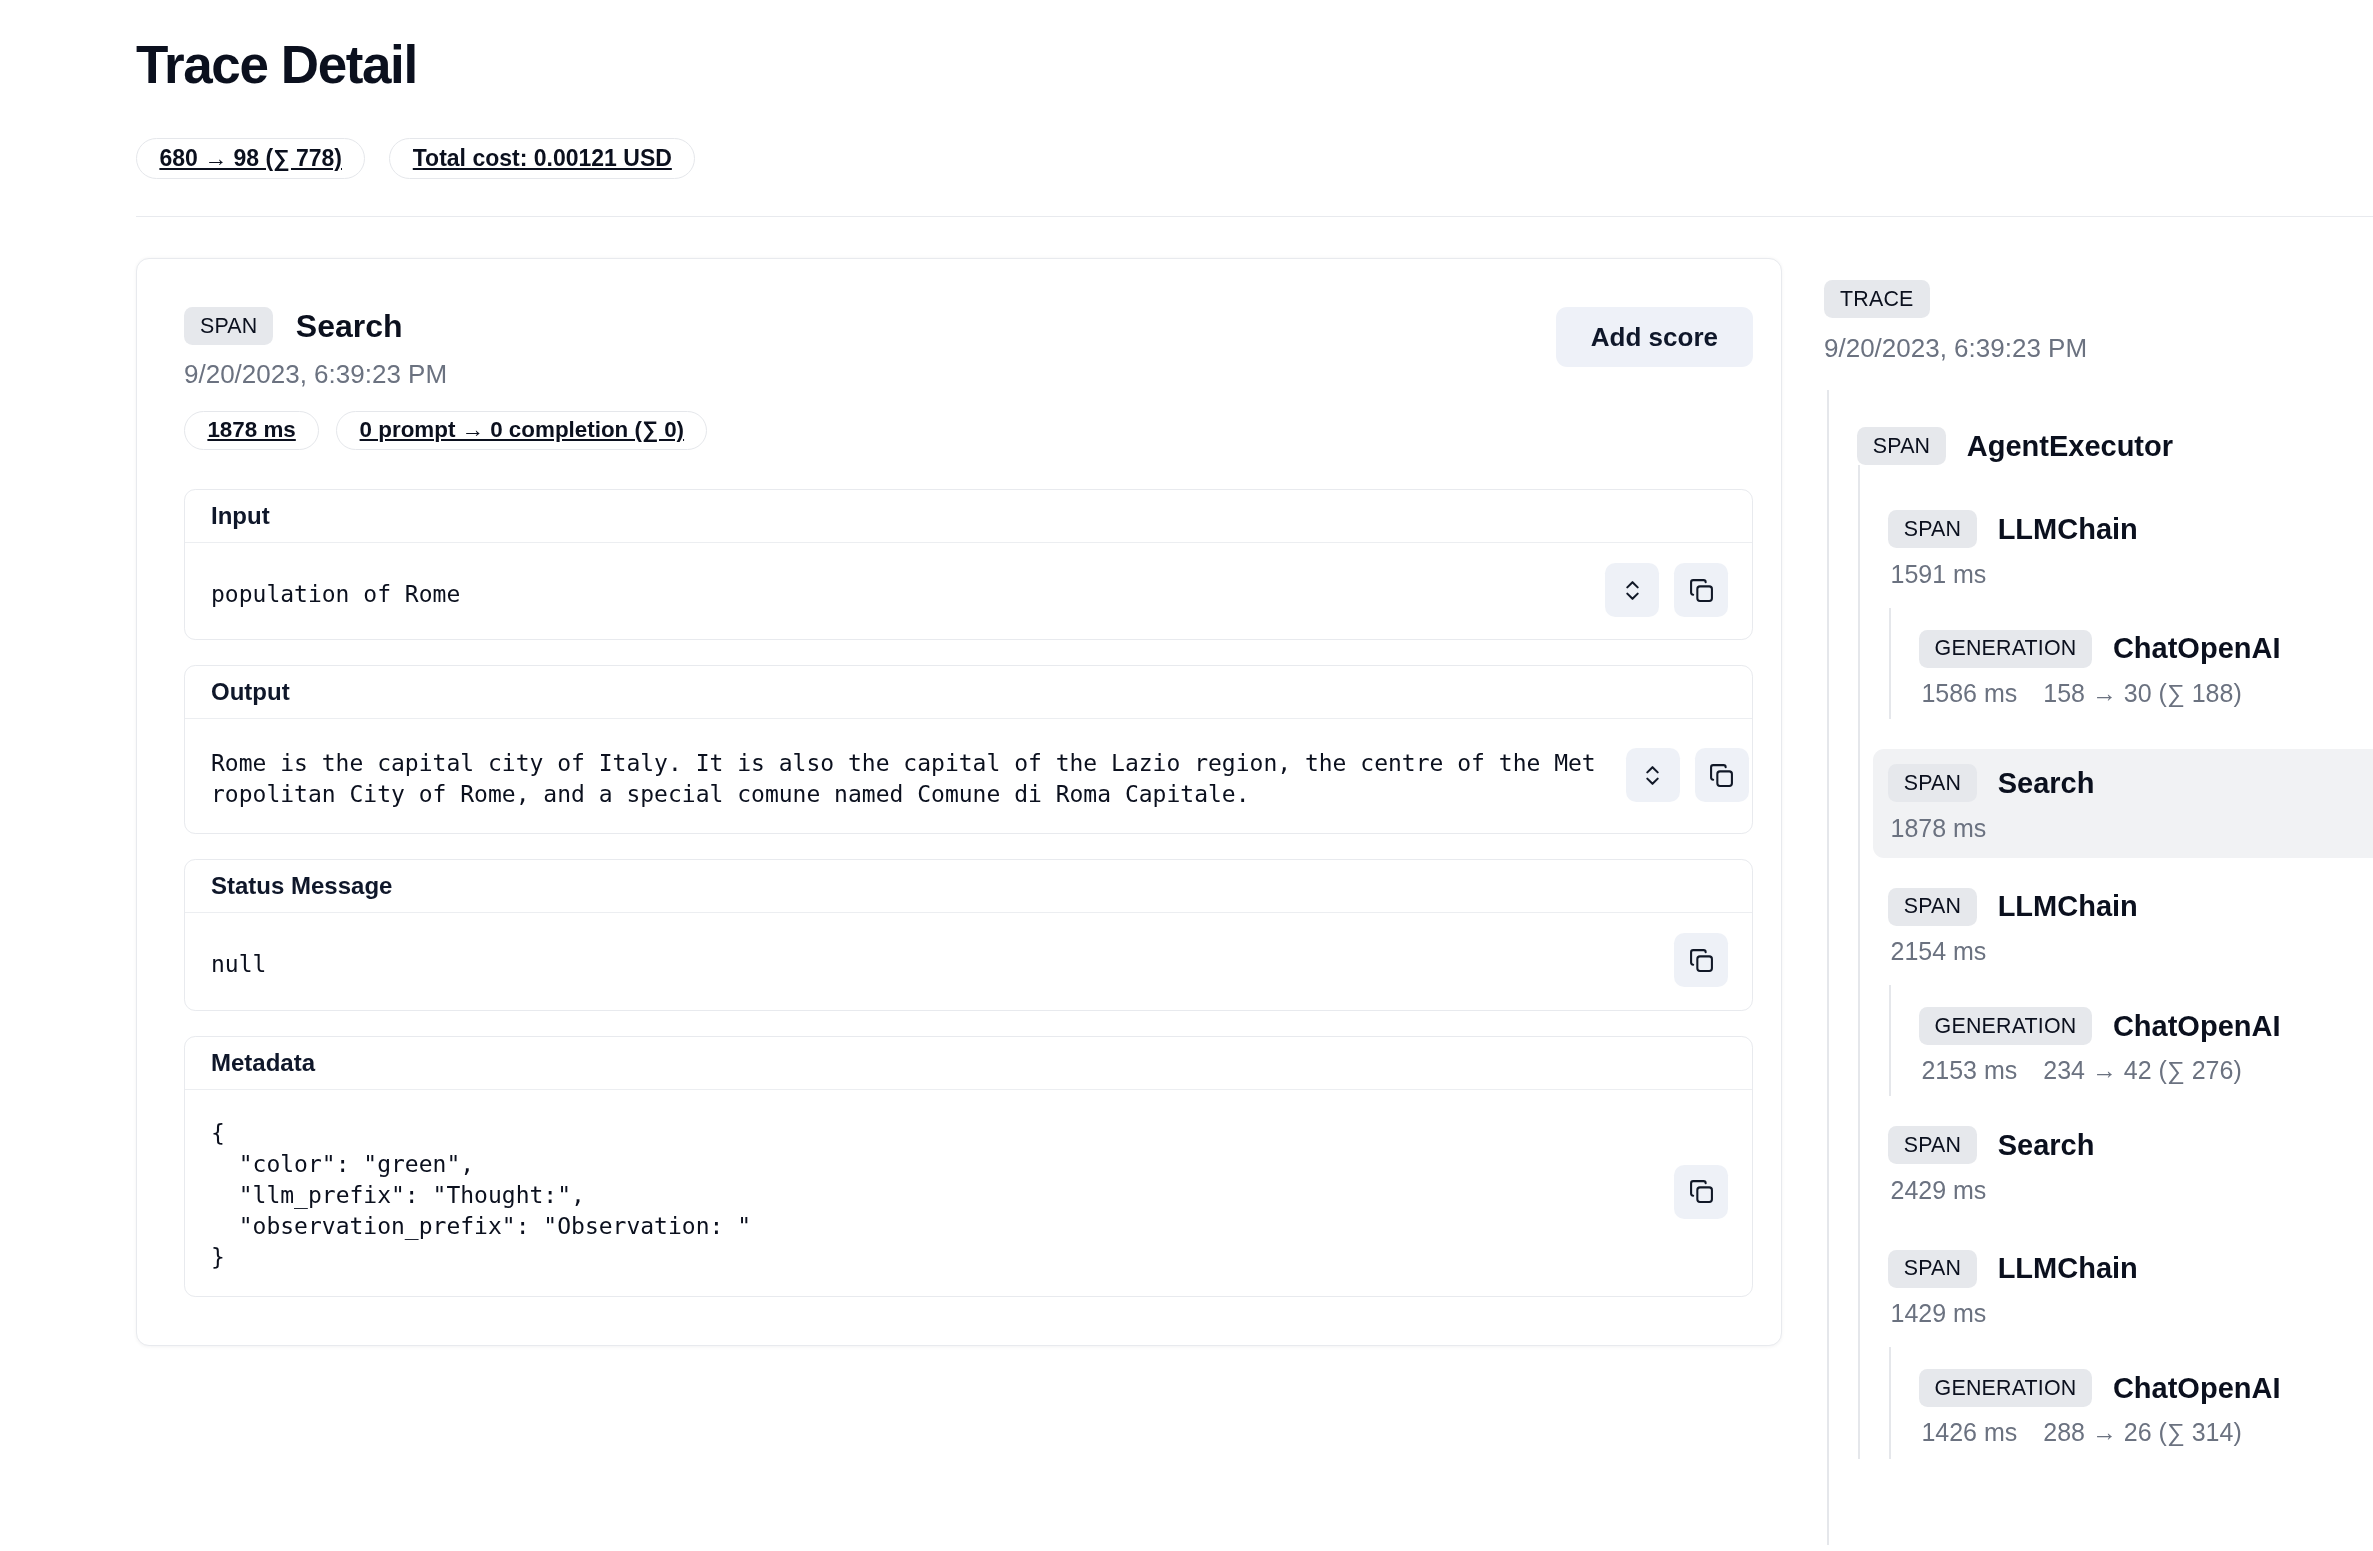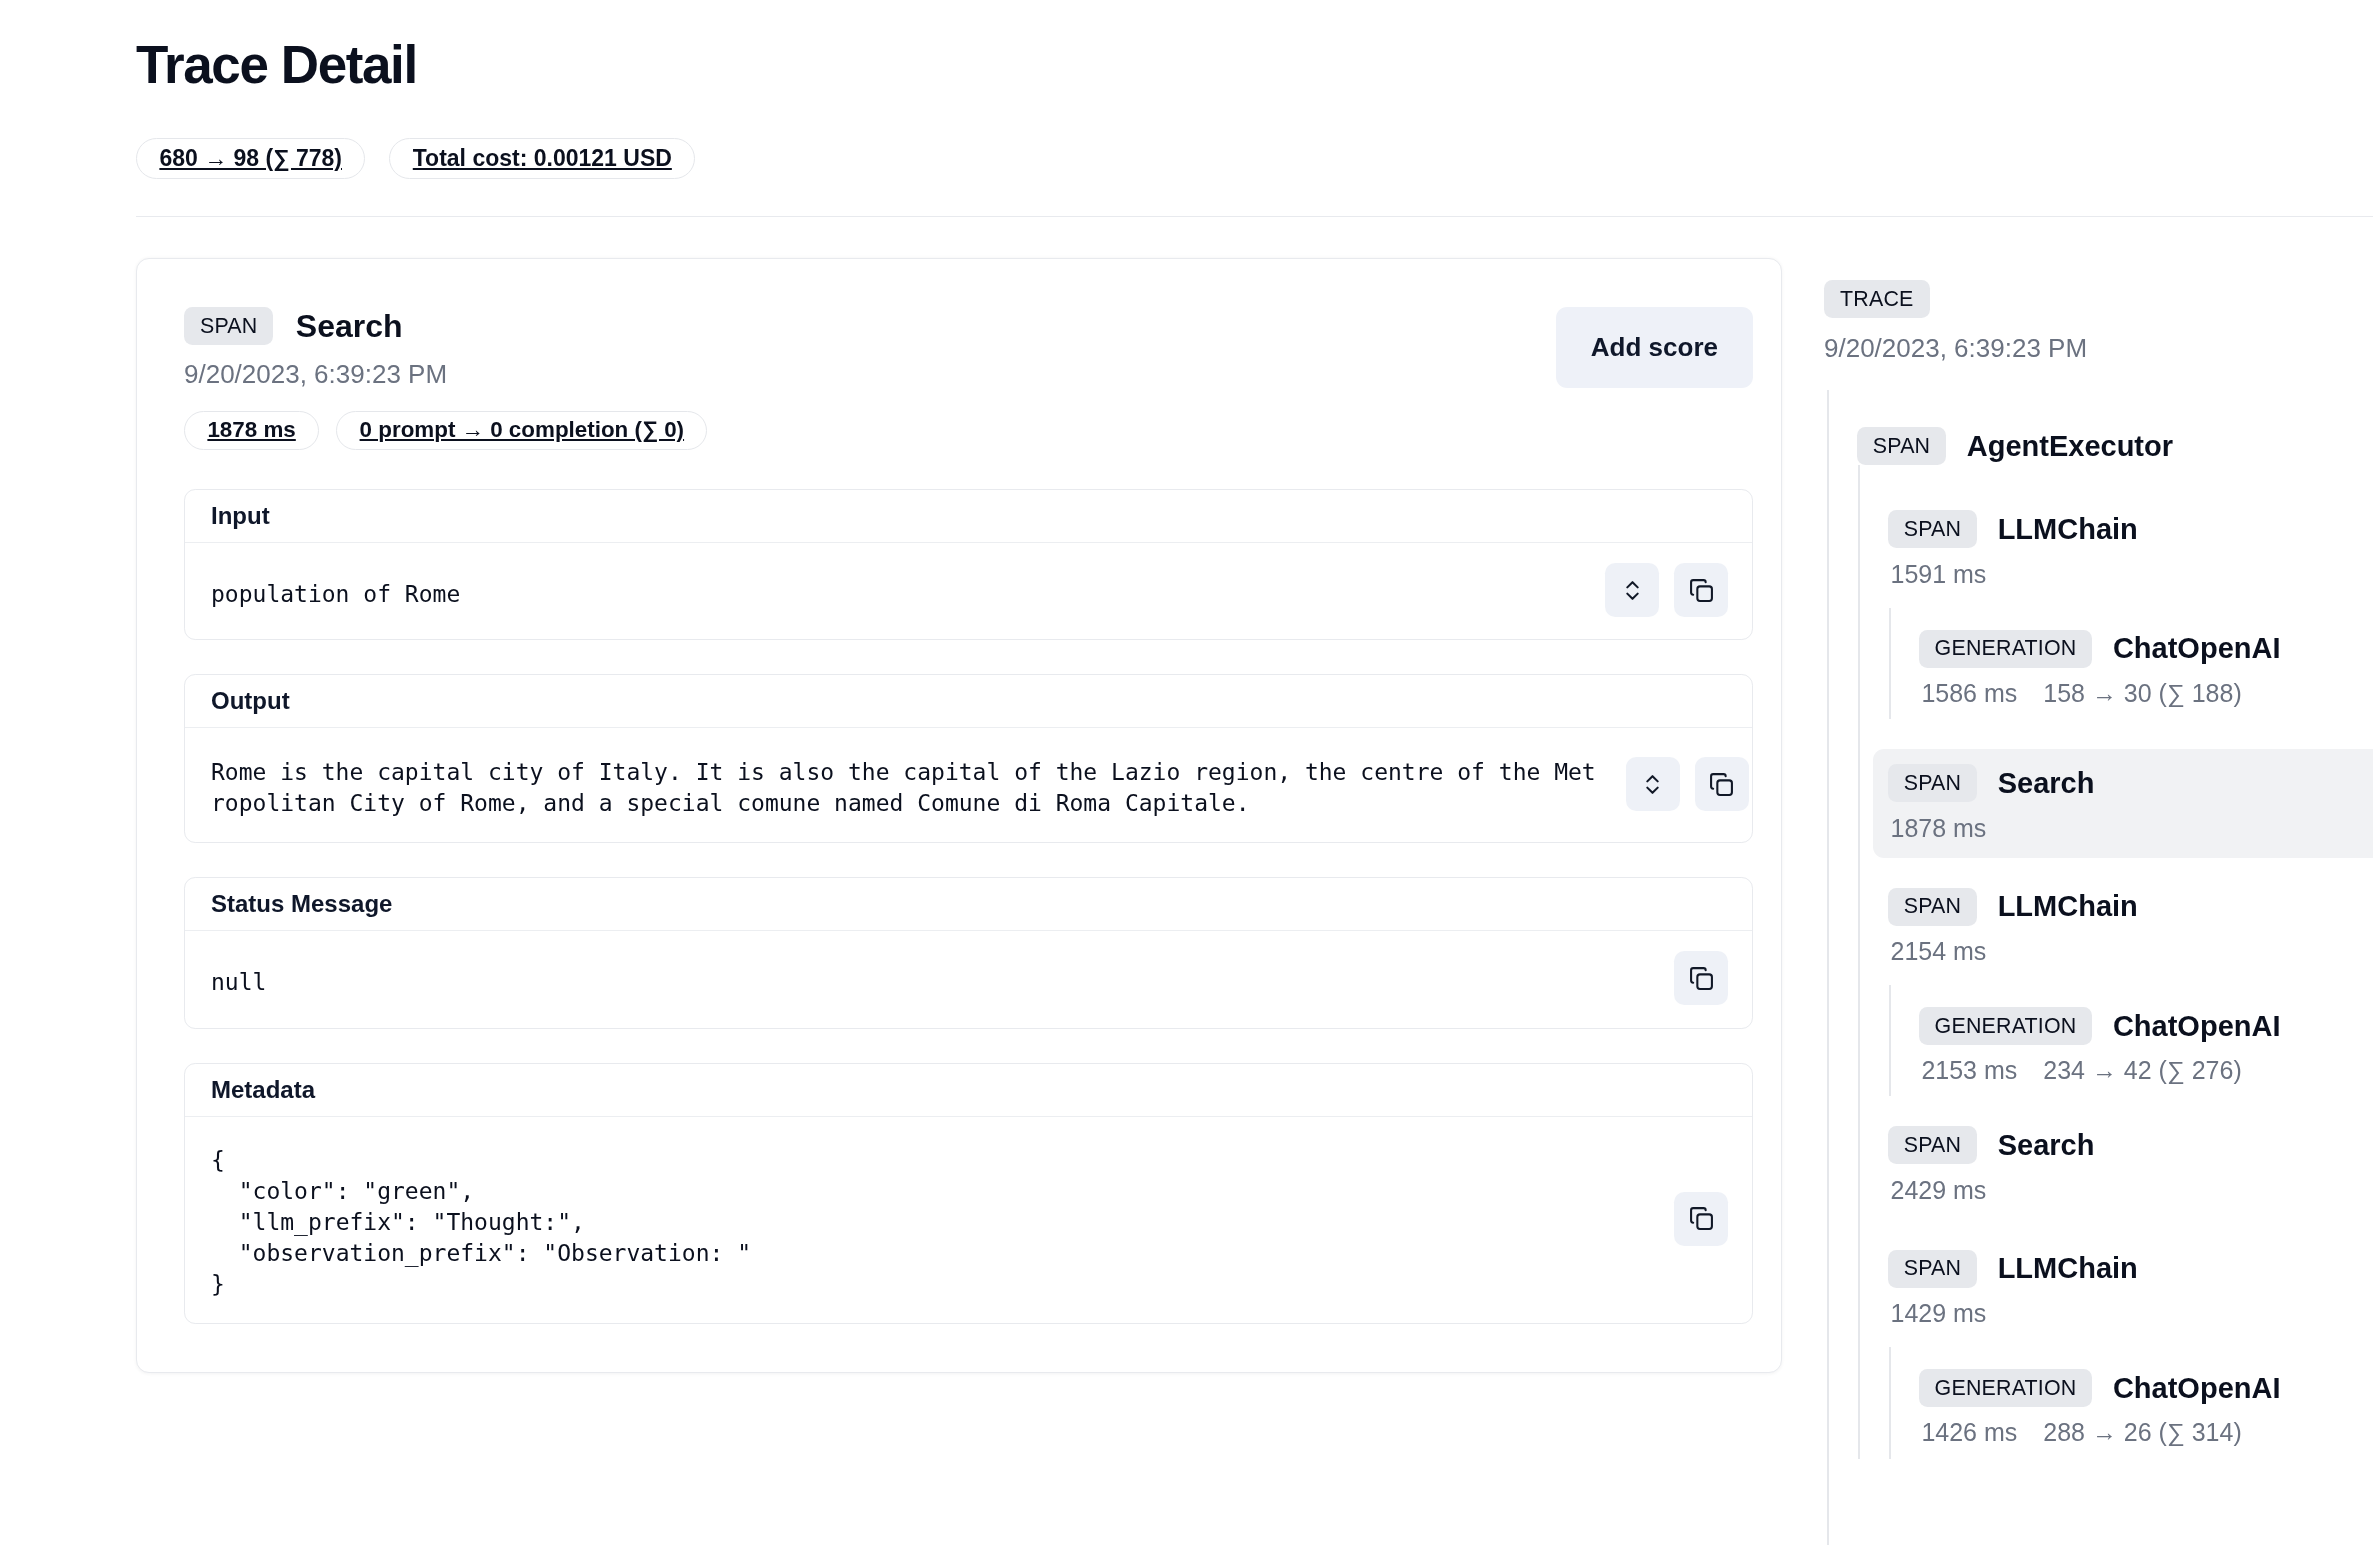--- a/index.html
+++ b/index.html
@@ -41,26 +41,26 @@
     background: #e6e8ec; border-radius: 8.4px;
     padding: 6.5px 16px; font-size: 21.4px; font-weight: 400; color: #0b101e;
     letter-spacing: 0.2px; white-space: nowrap;
   }
   .obs-title { font-size: 32px; font-weight: 700; }
   .obs-date { margin-top: 14px; font-size: 26px; color: #6b7280; }
   .obs-pills { margin-top: 20.5px; display: flex; gap: 17px; }
   .obs-pills .pill { font-size: 22.4px; height: 39px; }
   .add-score {
     background: #eef1f8; border: none; border-radius: 11.2px;
-    height: 81px; padding: 0 35px; cursor: pointer;
+    height: 60px; padding: 0 35px; cursor: pointer;
     font-family: inherit; font-size: 26px; font-weight: 600; color: #0f172a;
   }
 
   
-  .io-box { border: 1.9px solid #e8eaee; border-radius: 11.2px; margin-top: 34px; background: #fff; }
+  .io-box { border: 1.9px solid #e8eaee; border-radius: 11.2px; margin-top: 25px; background: #fff; }
   .io-box.first { margin-top: 39px; }
   .io-head {
     padding: 12px 26px; border-bottom: 1.9px solid #eceef1;
     font-size: 24px; font-weight: 600; color: #0f172a;
   }
   .io-body { display: flex; align-items: center; padding: 20.5px 24px 22.4px 26px; }
   .io-content {
     flex: 1; padding-top: 8.4px;
     font-family: "DejaVu Sans Mono", "Liberation Mono", monospace;
     font-size: 23px; line-height: 31px; color: #0b101e;

